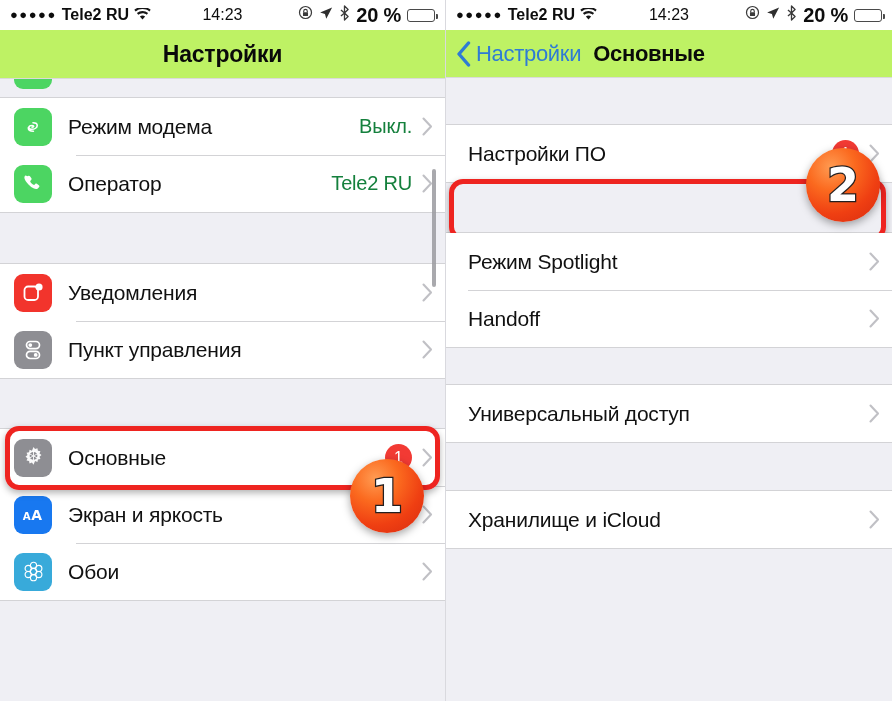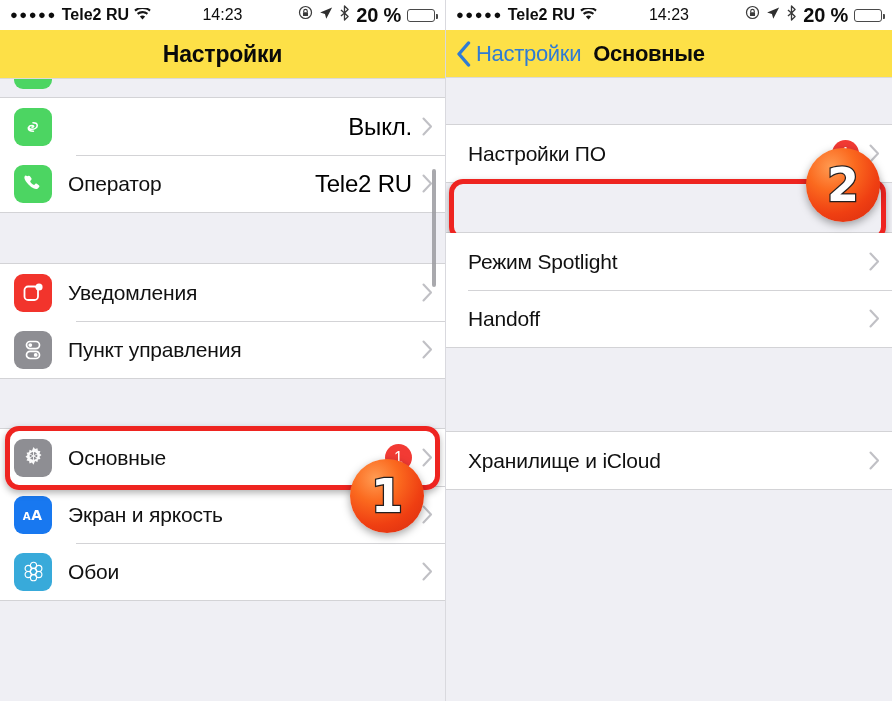--- a/index.html
+++ b/index.html
@@ -16,39 +16,39 @@
   .sb-carrier{font-size:16px;font-weight:bold;}
   .sb-wifi{display:inline-block;position:relative;top:1px;}
   .sb-center{position:absolute;left:0;right:0;text-align:center;font-size:16px;font-weight:normal;pointer-events:none;}
   .sb-right{margin-left:auto;display:flex;align-items:center;gap:6px;position:relative;z-index:2;}
   .sb-pct{font-size:20px;font-weight:bold;letter-spacing:-0.2px;}
   .batt{width:28px;height:13px;border:1.6px solid #4a4a4a;border-radius:3px;position:relative;box-sizing:border-box;padding:1.4px;}
   .batt:after{content:"";position:absolute;right:-4px;top:4px;width:2px;height:5px;background:#4a4a4a;border-radius:0 1px 1px 0;}
   .batt-fill{height:100%;background:#e8352a;border-radius:1px;}
 
   
-  .navbar{height:48px;background:#fde047;display:flex;align-items:center;justify-content:center;position:relative;border-bottom:1px solid #dadada;}
+  .navbar{height:48px;background:#bef264;display:flex;align-items:center;justify-content:center;position:relative;border-bottom:1px solid #dadada;}
   .nav-title{font-size:23px;font-weight:bold;color:#0a0a0a;letter-spacing:-0.2px;}
   .navbar.back{justify-content:flex-start;padding-left:10px;box-sizing:border-box;gap:4px;}
   .back-chevron{display:flex;align-items:center;color:#2f7bd4;}
   .back-label{font-size:22px;color:#2f7bd4;letter-spacing:-0.3px;margin-right:8px;}
   .nav-title-l{font-size:22px;font-weight:bold;color:#0a0a0a;letter-spacing:-0.3px;}
 
   
   .list{position:relative;background:#efeff4;height:623px;overflow:hidden;}
   .group{background:#fff;border-top:1px solid #d3d3d6;border-bottom:1px solid #d3d3d6;}
   .gap{background:#efeff4;}
   .row{display:flex;align-items:center;height:57px;padding:0 12px 0 14px;background:#fff;position:relative;box-sizing:border-box;}
   .row + .row:before{content:"";position:absolute;left:76px;right:0;top:0;height:1px;background:#d3d3d6;}
   .row.noicon + .row.noicon:before{left:22px;}
   .row-icon{width:38px;height:38px;border-radius:9px;flex:none;margin-right:16px;display:flex;align-items:center;justify-content:center;}
   .row-label{font-size:21px;color:#111;letter-spacing:-0.2px;}
   .row.noicon{padding-left:22px;}
   .row-right{margin-left:auto;display:flex;align-items:center;gap:10px;}
-  .row-value{font-size:24px;color:#000000;letter-spacing:-0.2px;}
+  .row-value{font-size:20px;color:#15803d;letter-spacing:-0.2px;}
   .chev{color:#c0c0c5;display:flex;align-items:center;}
   .badge{background:#f23a34;color:#fff;border-radius:50%;width:27px;height:27px;font-size:16px;display:flex;align-items:center;justify-content:center;font-weight:normal;}
 
   
   .hl-wrap{position:relative;}
   .hl-box{position:absolute;border:5px solid #ee2420;border-radius:14px;box-sizing:border-box;pointer-events:none;box-shadow:0 3px 7px rgba(0,0,0,.3);}
 
   .marker{position:absolute;width:74px;height:74px;border-radius:50%;
     background:radial-gradient(circle at 34% 26%, #ff9b52 0%, #fb6a1f 32%, #ef3f12 64%, #d62a10 100%);
     display:flex;align-items:center;justify-content:center;
@@ -115,20 +115,21 @@
       <div class="clip-icon"></div>
 
       <div class="group" style="margin-top:18px">
         <div class="row">
           <div class="row-icon" style="background:#4cd562">
             <svg width="24" height="24" viewBox="0 0 24 24">
                 <path d="M12 7.8c2.6 0 4.2 1 4.2 2.6 0 2.2-2.6 3.9-5.6 3.9-1.7 0-2.8-.6-2.8-1.6 0-1.3 1.6-2.2 3.3-2.2 1 0 1.6.3 1.6.8 0 .6-.8 1-1.6 1" fill="none" stroke="#fff" stroke-width="1.6" stroke-linecap="round"></path>
                 <path d="M12.4 16.3c-3.1 0-5.1-1.4-5.1-3.5" fill="none" stroke="#fff" stroke-width="1.6" stroke-linecap="round"></path>
               </svg>
           </div>
+          <div class="row-label">Режим модема</div>
           <div class="row-right">
             <span class="row-value">Выкл.</span>
             <span class="chev">
                 <svg width="11" height="19" viewBox="0 0 11 19">
                   <path d="M1.5 1.5 9 9.5l-7.5 8" fill="none" stroke="currentColor" stroke-width="2.1" stroke-linecap="round" stroke-linejoin="round"></path>
                 </svg>
               </span>
           </div>
         </div>
         <div class="row">
@@ -350,20 +351,32 @@
                 <svg width="11" height="19" viewBox="0 0 11 19">
                   <path d="M1.5 1.5 9 9.5l-7.5 8" fill="none" stroke="currentColor" stroke-width="2.1" stroke-linecap="round" stroke-linejoin="round"></path>
                 </svg>
               </span>
             </div>
         </div>
       </div>
 
       <div class="gap" style="height:36px"></div>
 
+      <div class="group">
+        <div class="row noicon">
+          <div class="row-label">Универсальный доступ</div>
+          <div class="row-right">
+              <span class="chev">
+                <svg width="11" height="19" viewBox="0 0 11 19">
+                  <path d="M1.5 1.5 9 9.5l-7.5 8" fill="none" stroke="currentColor" stroke-width="2.1" stroke-linecap="round" stroke-linejoin="round"></path>
+                </svg>
+              </span>
+            </div>
+        </div>
+      </div>
 
       <div class="gap" style="height:47px"></div>
 
       <div class="group">
         <div class="row noicon">
           <div class="row-label">Хранилище и iCloud</div>
           <div class="row-right">
               <span class="chev">
                 <svg width="11" height="19" viewBox="0 0 11 19">
                   <path d="M1.5 1.5 9 9.5l-7.5 8" fill="none" stroke="currentColor" stroke-width="2.1" stroke-linecap="round" stroke-linejoin="round"></path>

